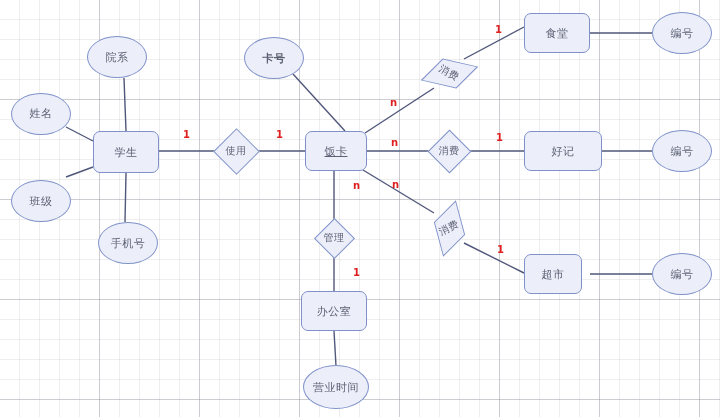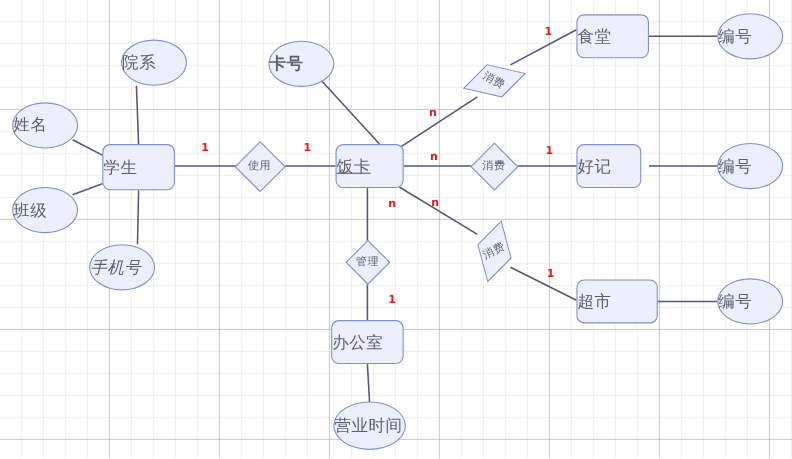--- a/index.html
+++ b/index.html
@@ -26,23 +26,24 @@
     position: absolute;
     left: 0;
     top: 0;
     width: 720px;
     height: 417px;
   }
   .node {
     position: absolute;
     display: flex;
     align-items: center;
+    justify-content: center;
     box-sizing: border-box;
     color: #5a5f72;
-    font-size: 15px;
+    font-size: 11px;
     line-height: 1;
     letter-spacing: 0.5px;
     user-select: none;
   }
   .entity {
     background: #eceffa;
     border: 1.3px solid #7f91c8;
     border-radius: 7px;
   }
   .attribute {
@@ -116,39 +117,39 @@
   <div id="node-layer">
       <div class="node entity" style="left: 93px; top: 131px; width: 66px; height: 42px;">
         <span>学生</span>
       </div>
       <div class="node entity" style="left: 305px; top: 131px; width: 62px; height: 40px; text-decoration: underline;">
         <span>饭卡</span>
       </div>
       <div class="node entity" style="left: 524px; top: 13px; width: 66px; height: 40px;">
         <span>食堂</span>
       </div>
-      <div class="node entity" style="left: 524px; top: 131px; width: 59px; height: 40px;">
+      <div class="node entity" style="left: 524px; top: 131px; width: 78px; height: 40px;">
         <span>好记</span>
       </div>
-      <div class="node entity" style="left: 524px; top: 254px; width: 74px; height: 40px;">
+      <div class="node entity" style="left: 524px; top: 254px; width: 58px; height: 40px;">
         <span>超市</span>
       </div>
       <div class="node entity" style="left: 301px; top: 291px; width: 66px; height: 40px;">
         <span>办公室</span>
       </div>
-      <div class="node attribute" style="left: 110px; top: 36px; width: 60px; height: 42px;">
+      <div class="node attribute" style="left: 87px; top: 36px; width: 60px; height: 42px;">
         <span>院系</span>
       </div>
       <div class="node attribute" style="left: 11px; top: 93px; width: 60px; height: 42px; font-family: Liberation Mono, monospace;">
         <span>姓名</span>
       </div>
-      <div class="node attribute" style="left: 11px; top: 170px; width: 60px; height: 42px;">
+      <div class="node attribute" style="left: 11px; top: 180px; width: 60px; height: 42px;">
         <span>班级</span>
       </div>
-      <div class="node attribute" style="left: 81px; top: 222px; width: 60px; height: 42px; font-style: italic;">
+      <div class="node attribute" style="left: 98px; top: 222px; width: 60px; height: 42px;">
         <span>手机号</span>
       </div>
       <div class="node attribute" style="left: 244px; top: 37px; width: 60px; height: 42px; font-weight: bold;">
         <span>卡号</span>
       </div>
       <div class="node attribute" style="left: 652px; top: 12px; width: 60px; height: 42px;">
         <span>编号</span>
       </div>
       <div class="node attribute" style="left: 652px; top: 130px; width: 60px; height: 42px;">
         <span>编号</span>

